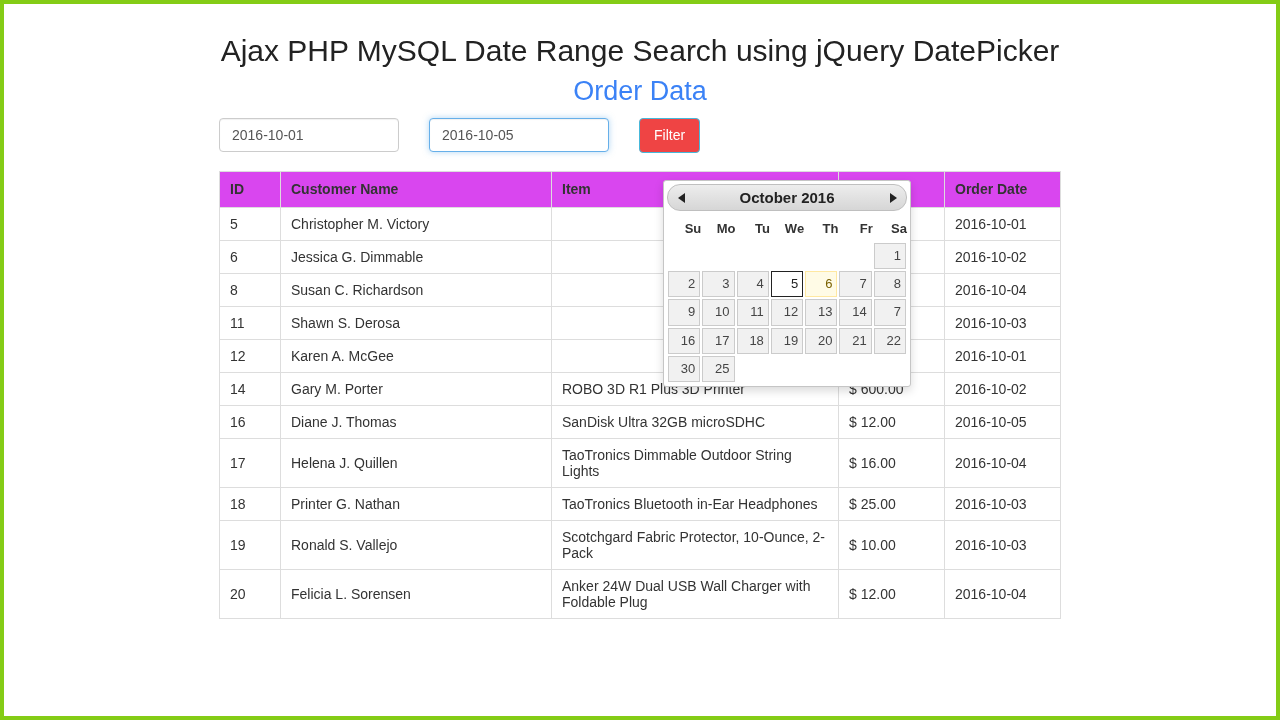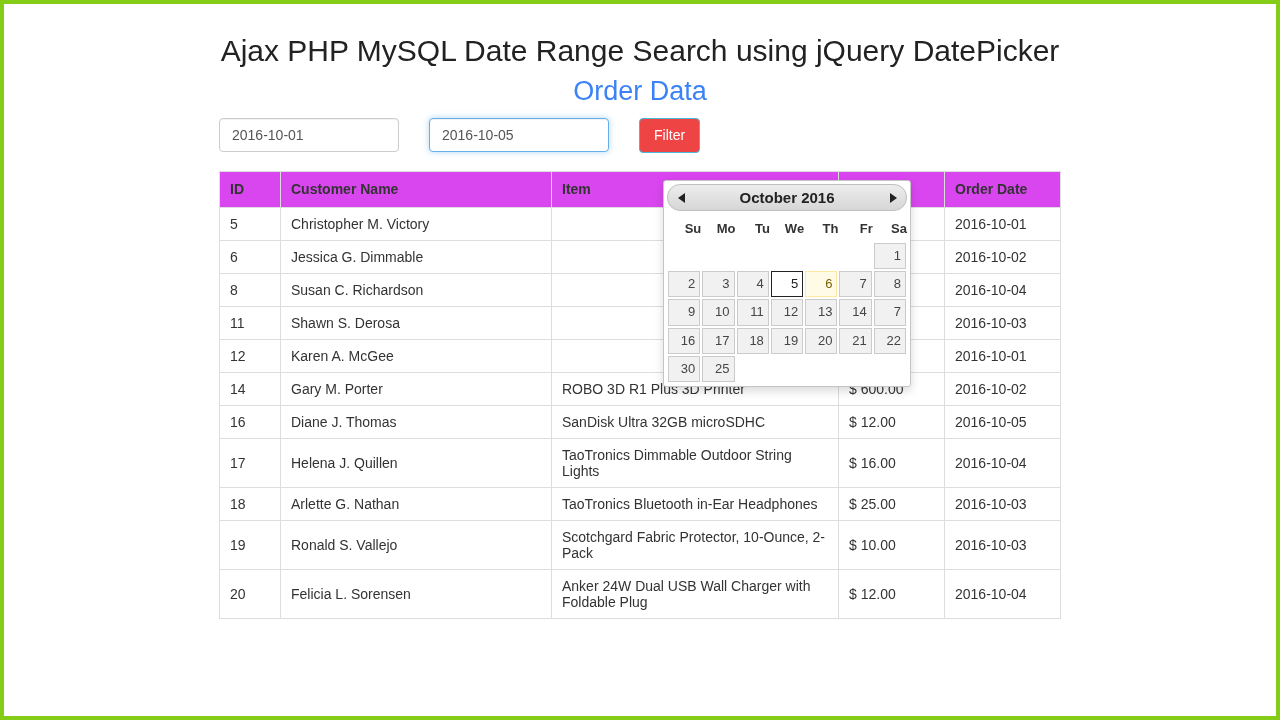--- a/index.html
+++ b/index.html
@@ -262,21 +262,21 @@
           </tr>
           <tr>
             <td>17</td>
             <td>Helena J. Quillen</td>
             <td>TaoTronics Dimmable Outdoor String Lights</td>
             <td>$ 16.00</td>
             <td>2016-10-04</td>
           </tr>
           <tr>
             <td>18</td>
-            <td>Arlette G. Nathan</td>
+            <td>Printer G. Nathan</td>
             <td>TaoTronics Bluetooth in-Ear Headphones</td>
             <td>$ 25.00</td>
             <td>2016-10-03</td>
           </tr>
           <tr>
             <td>19</td>
             <td>Ronald S. Vallejo</td>
             <td>Scotchgard Fabric Protector, 10-Ounce, 2-Pack</td>
             <td>$ 10.00</td>
             <td>2016-10-03</td>

